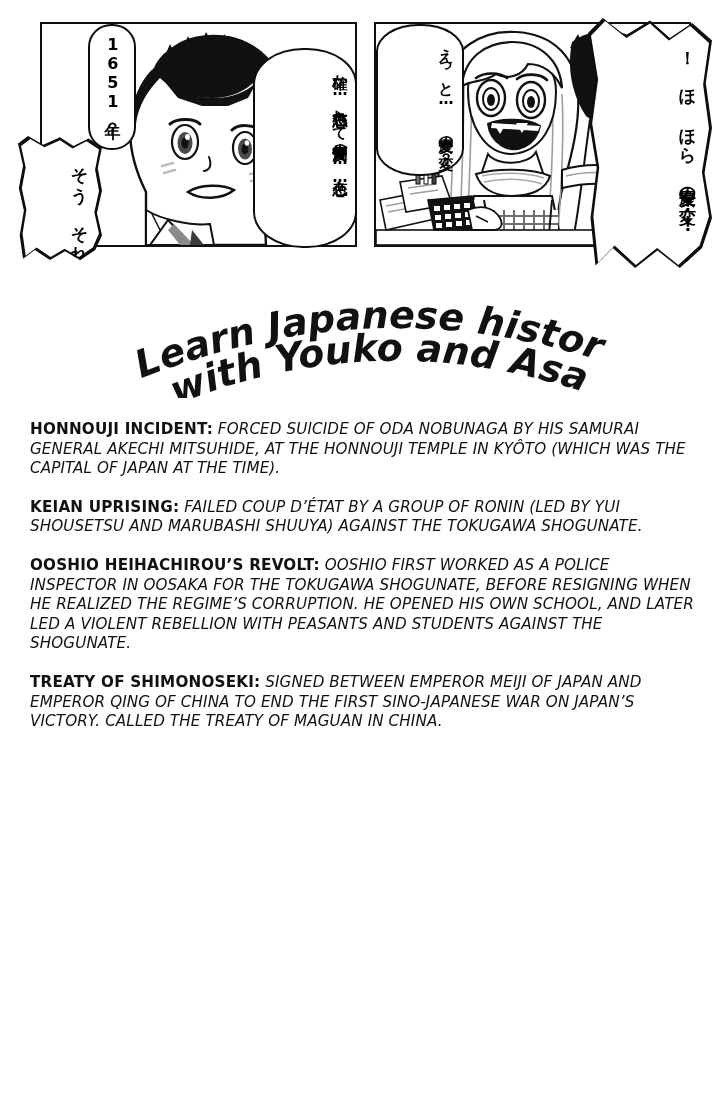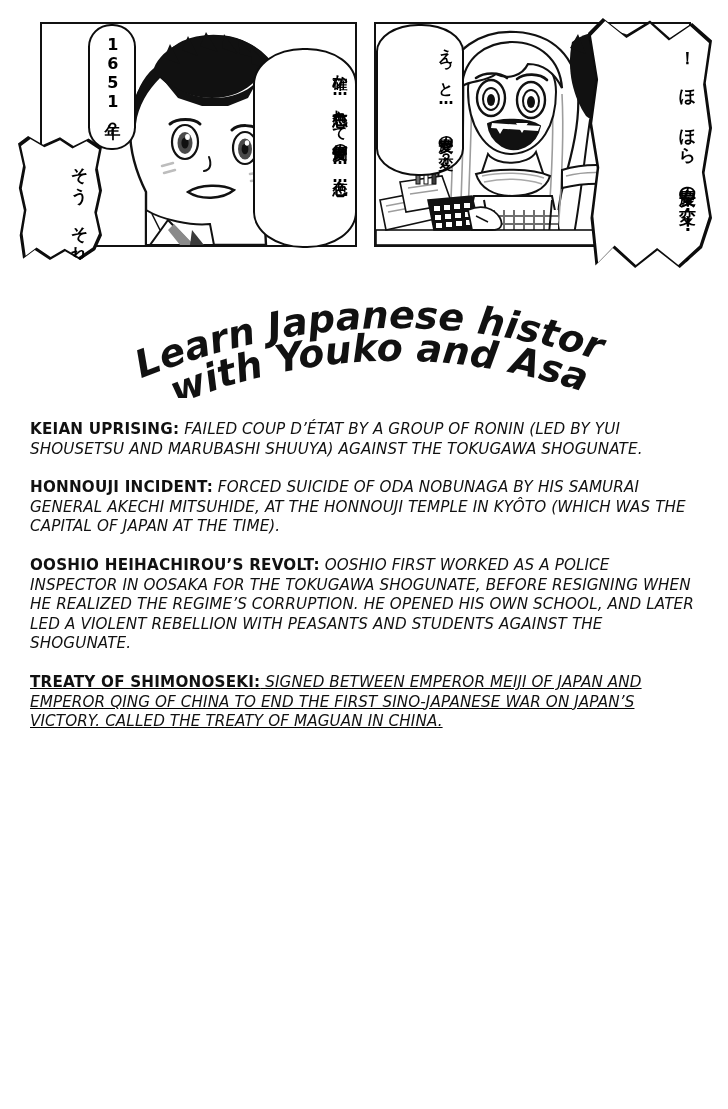--- a/index.html
+++ b/index.html
@@ -97,21 +97,21 @@
   .title-line2 { font-size: 38px; }
 
   
   .notes {
     position: absolute;
     left: 30px;
     top: 420px;
     width: 668px;
   }
   .entry { margin-bottom: 19px; }
-  .entry:last-child { margin-bottom: 0; text-decoration: underline; }
+  .entry:last-child { margin-bottom: 0; }
   .entry p {
     margin: 0;
     font-family: "DejaVu Sans", sans-serif;
     font-style: italic;
     font-size: 15.2px;
     line-height: 19.6px;
     letter-spacing: 0.1px;
     color: #111111;
     text-transform: uppercase;
   }
@@ -335,25 +335,25 @@
     </text>
     <text class="title-arc-text title-line2">
       <textPath href="#arc2" startOffset="2%"><tspan>with Youko and Asahi</tspan></textPath>
     </text>
   </svg>
 </div>
 
 <div class="notes">
 
   <div class="entry">
+    <p><span class="term">HONNOUJI INCIDENT:</span><span> FORCED SUICIDE OF ODA NOBUNAGA BY HIS SAMURAI GENERAL AKECHI MITSUHIDE, AT THE HONNOUJI TEMPLE IN KYÔTO (WHICH WAS THE CAPITAL OF JAPAN AT THE TIME).</span></p>
+  </div>
+
+  <div class="entry">
     <p><span class="term">KEIAN UPRISING:</span><span> FAILED COUP D’ÉTAT BY A GROUP OF RONIN (LED BY YUI SHOUSETSU AND MARUBASHI SHUUYA) AGAINST THE TOKUGAWA SHOGUNATE.</span></p>
-  </div>
-
-  <div class="entry">
-    <p><span class="term">HONNOUJI INCIDENT:</span><span> FORCED SUICIDE OF ODA NOBUNAGA BY HIS SAMURAI GENERAL AKECHI MITSUHIDE, AT THE HONNOUJI TEMPLE IN KYÔTO (WHICH WAS THE CAPITAL OF JAPAN AT THE TIME).</span></p>
   </div>
 
   <div class="entry">
     <p><span class="term">OOSHIO HEIHACHIROU’S REVOLT:</span><span> OOSHIO FIRST WORKED AS A POLICE INSPECTOR IN OOSAKA FOR THE TOKUGAWA SHOGUNATE, BEFORE RESIGNING WHEN HE REALIZED THE REGIME’S CORRUPTION. HE OPENED HIS OWN SCHOOL, AND LATER LED A VIOLENT REBELLION WITH PEASANTS AND STUDENTS AGAINST THE SHOGUNATE.</span></p>
   </div>
 
 
   <div class="entry">
     <p><span class="term">TREATY OF SHIMONOSEKI:</span><span> SIGNED BETWEEN EMPEROR MEIJI OF JAPAN AND EMPEROR QING OF CHINA TO END THE FIRST SINO-JAPANESE WAR ON JAPAN’S VICTORY. CALLED THE TREATY OF MAGUAN IN CHINA.</span></p>
   </div>

